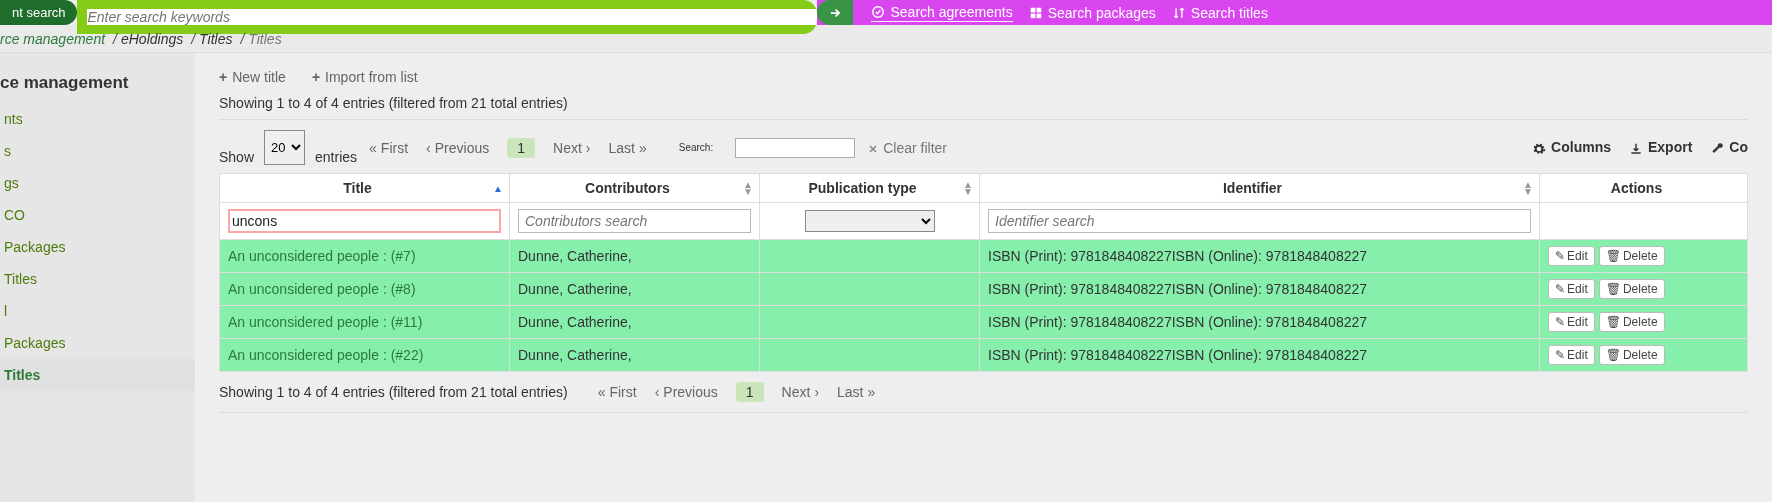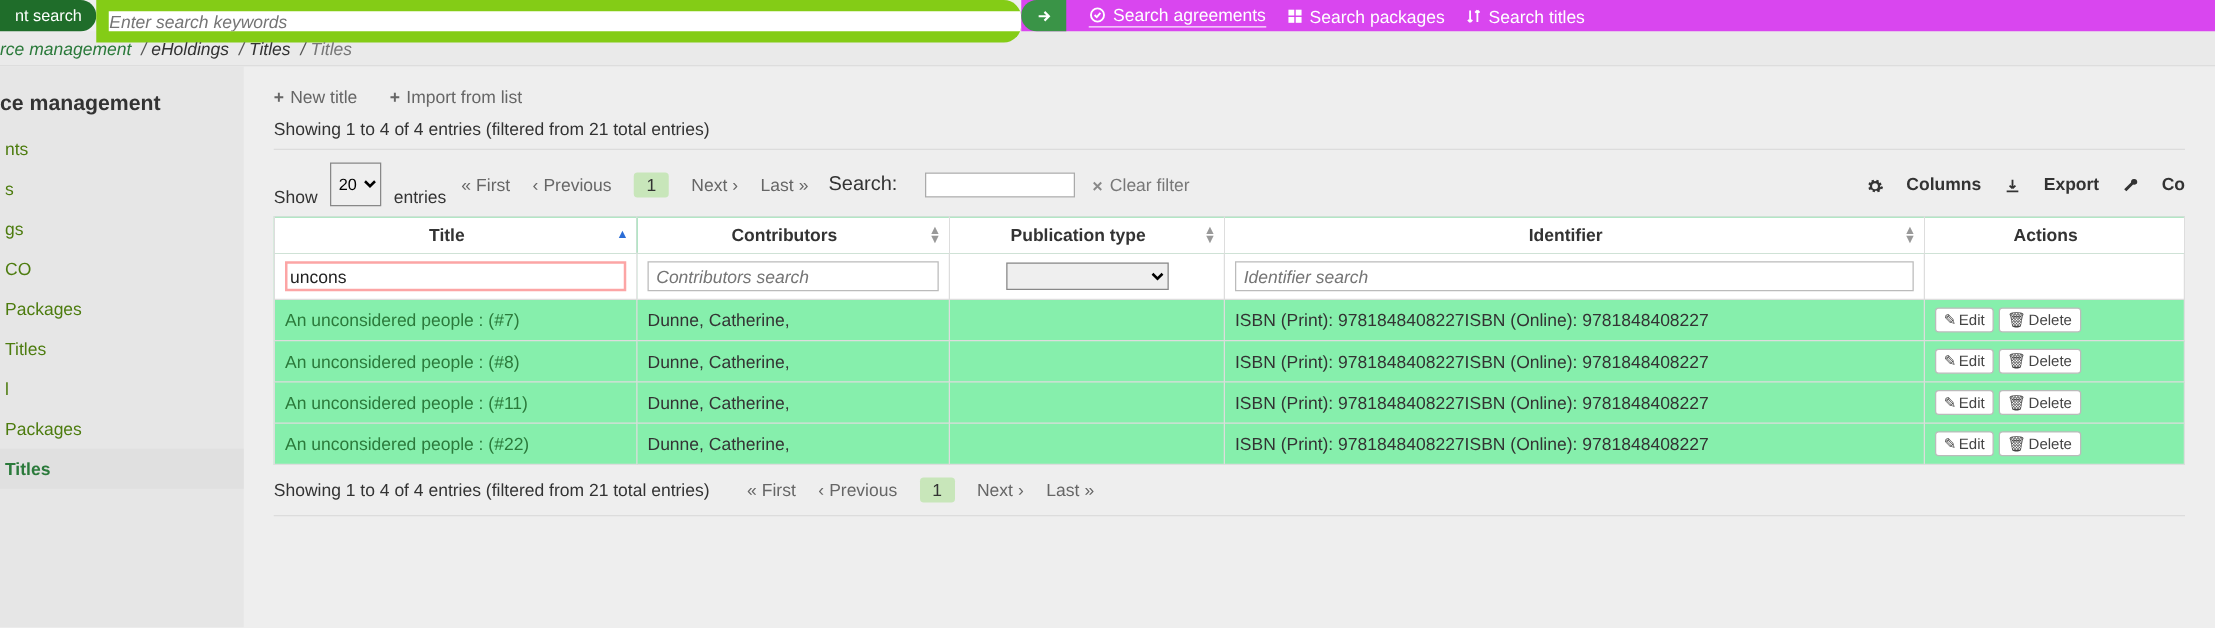--- a/index.html
+++ b/index.html
@@ -44,25 +44,25 @@
   .controls-row { display: flex; align-items: center; gap: 12px; margin-bottom: 8px; flex-wrap: nowrap; }
   .controls-left { display:flex; align-items:flex-end; gap:10px; }
   .controls-center { display:flex; align-items:center; gap:16px; margin-left:4px; }
   .controls-right { margin-left:auto; display:flex; align-items:center; gap:18px; }
 
   .show-select { border:1px solid #888; font-size:13px; padding:0 2px; height:35px; }
 
   .pager { display:flex; align-items:center; gap:18px; }
   .pager .pg-btn { color:#666; cursor:pointer; display:inline-flex; align-items:center; gap:4px; font-size:14px; }
   .pager .pg-current { background:#c8e6ba; padding: 2px 10px; border-radius:3px; color:#333; }
-  .search-box label { margin-right:6px; font-size:16px; }
+  .search-box label { margin-right:6px; font-size:10px;margin-left:16px; }
   .search-box input { border:1px solid #aaa; height:20px; width:120px; padding:0 4px; }
   .clear-link { color:#777; cursor:pointer; display:inline-flex; align-items:center; gap:4px; font-size:14px; }
 
-  .rtool { color:#333; display:inline-flex; align-items:center; gap:18px; cursor:pointer; font-size:14px; font-weight:bold; }
+  .rtool { color:#333; display:inline-flex; align-items:center; gap:5px; cursor:pointer; font-size:14px; font-weight:bold; }
 
   
   table.grid { width:100%; border-collapse: collapse; background:#86efac; table-layout: fixed; }
   table.grid th, table.grid td { border:1px solid #ddd; padding:6px 8px; font-size:14px; text-align:left; vertical-align:middle; }
   table.grid th { background:#fff; font-weight:bold; position:relative; padding-right:22px; text-align:center;}
   .th-sort-icon { position:absolute; right:6px; top:50%; transform:translateY(-50%); color:#999; font-size:10px; display:flex; flex-direction:column; line-height:7px;}
   .th-sort-icon.active-asc { color:#2b6dd6; }
   .filter-row td { background:#fff; padding:4px 6px; }
   .filter-input { width:100%; border:1px solid #bbb; height:24px; padding:2px 6px; font-size:14px; color:#777; font-style: italic;}
   .filter-input.focused { border:2px solid #fca5a5; color:#222; font-style: normal; padding:1px 2px; }

